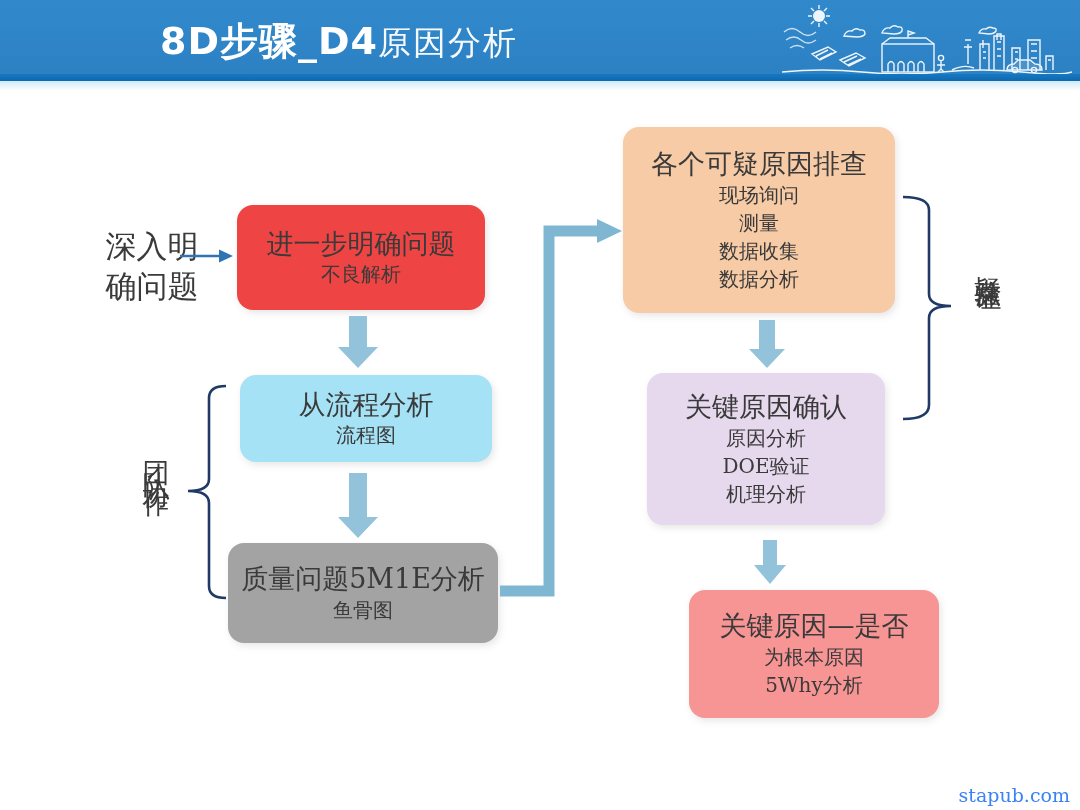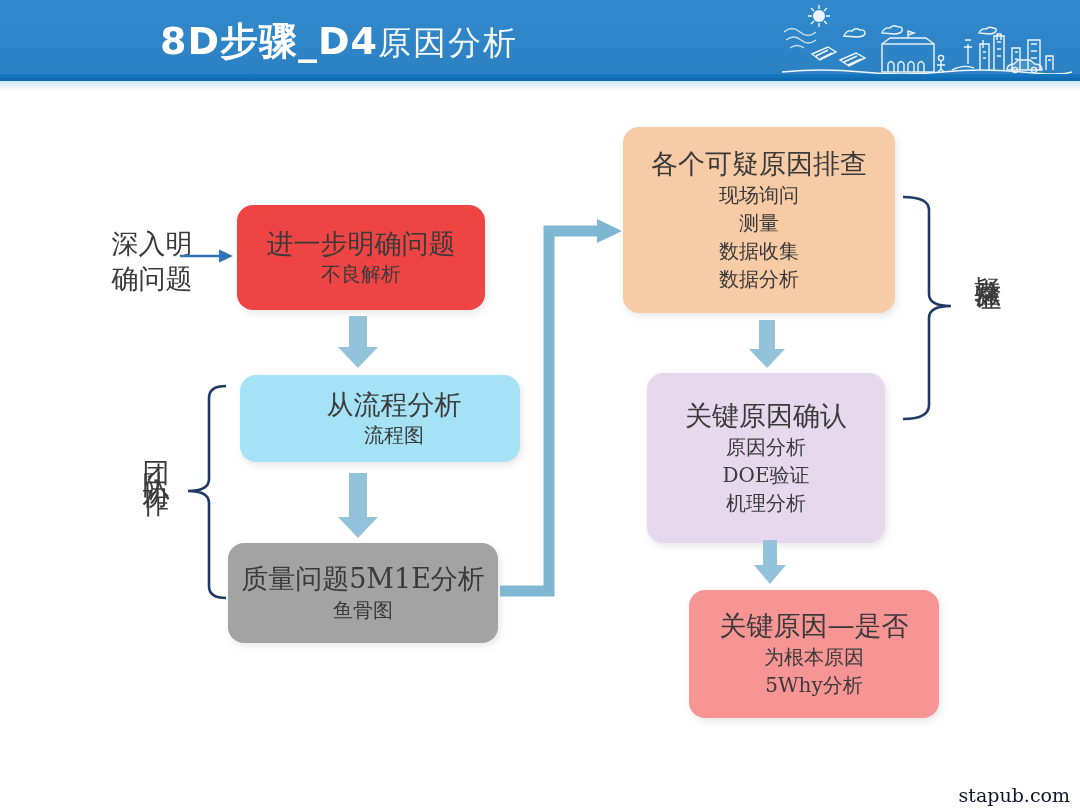--- a/index.html
+++ b/index.html
@@ -30,40 +30,40 @@
   .cityscape{position:absolute;right:8px;top:2px;}
   
   .fbox{
     position:absolute;border-radius:16px;display:flex;flex-direction:column;
     align-items:center;justify-content:center;text-align:center;
     box-shadow:2px 3px 7px rgba(120,120,120,.18);
   }
   .fbox .bt{font-size:27px;line-height:1.25;white-space:nowrap;}
   .fbox .bl{font-size:20px;line-height:1.4;white-space:nowrap;}
   .box-yellow{left:237px;top:205px;width:248px;height:105px;background:#ef4444;}
-  .box-blue  {left:240px;top:375px;width:252px;height:87px;background:#A5E2F5;padding-left:28px;}
+  .box-blue  {left:240px;top:375px;width:252px;height:87px;background:#A5E2F5;}
   .box-green {left:228px;top:543px;width:270px;height:100px;background:#a3a3a3;}
   .box-orange{left:623px;top:127px;width:272px;height:186px;background:#F7CBA6;}
-  .box-purple{left:647px;top:373px;width:238px;height:170px;background:#E6D9EE;}
+  .box-purple{left:647px;top:373px;width:238px;height:152px;background:#E6D9EE;}
   .box-red   {left:645px;top:590px;width:250px;height:128px;background:#F79494;margin-left:44px;}
   
   .lbl{position:absolute;text-align:center;line-height:1.3;}
-  .lbl-deep  {left:88px; top:226px;width:128px;font-size:27px;}
+  .lbl-deep  {left:88px; top:226px;width:128px;font-size:31px;}
   .lbl-list  {left:30px; top:476px;width:104px;font-size:21px;line-height:1.35;}
   .vtext{
     position:absolute;writing-mode:vertical-rl;text-orientation:upright;
     font-size:27px;white-space:nowrap;
   }
   .lbl-team  {left:138px;top:440px;letter-spacing:10px;}
   .lbl-verify{left:970px;top:254px;letter-spacing:3px;}
   
   .overlay{position:absolute;left:0;top:0;pointer-events:none;}
   
   .watermark{
-    position:absolute;right:10px;bottom:4px;font-size:19px;color:#0f172a;
+    position:absolute;right:10px;bottom:4px;font-size:19px;color:#3b82f6;
     font-family:"DejaVu Serif","Liberation Serif",serif;
   }
 </style>
 </head>
 <body>
 
 <div class="slide">
 
   <div class="header">
     <div class="page-title">

